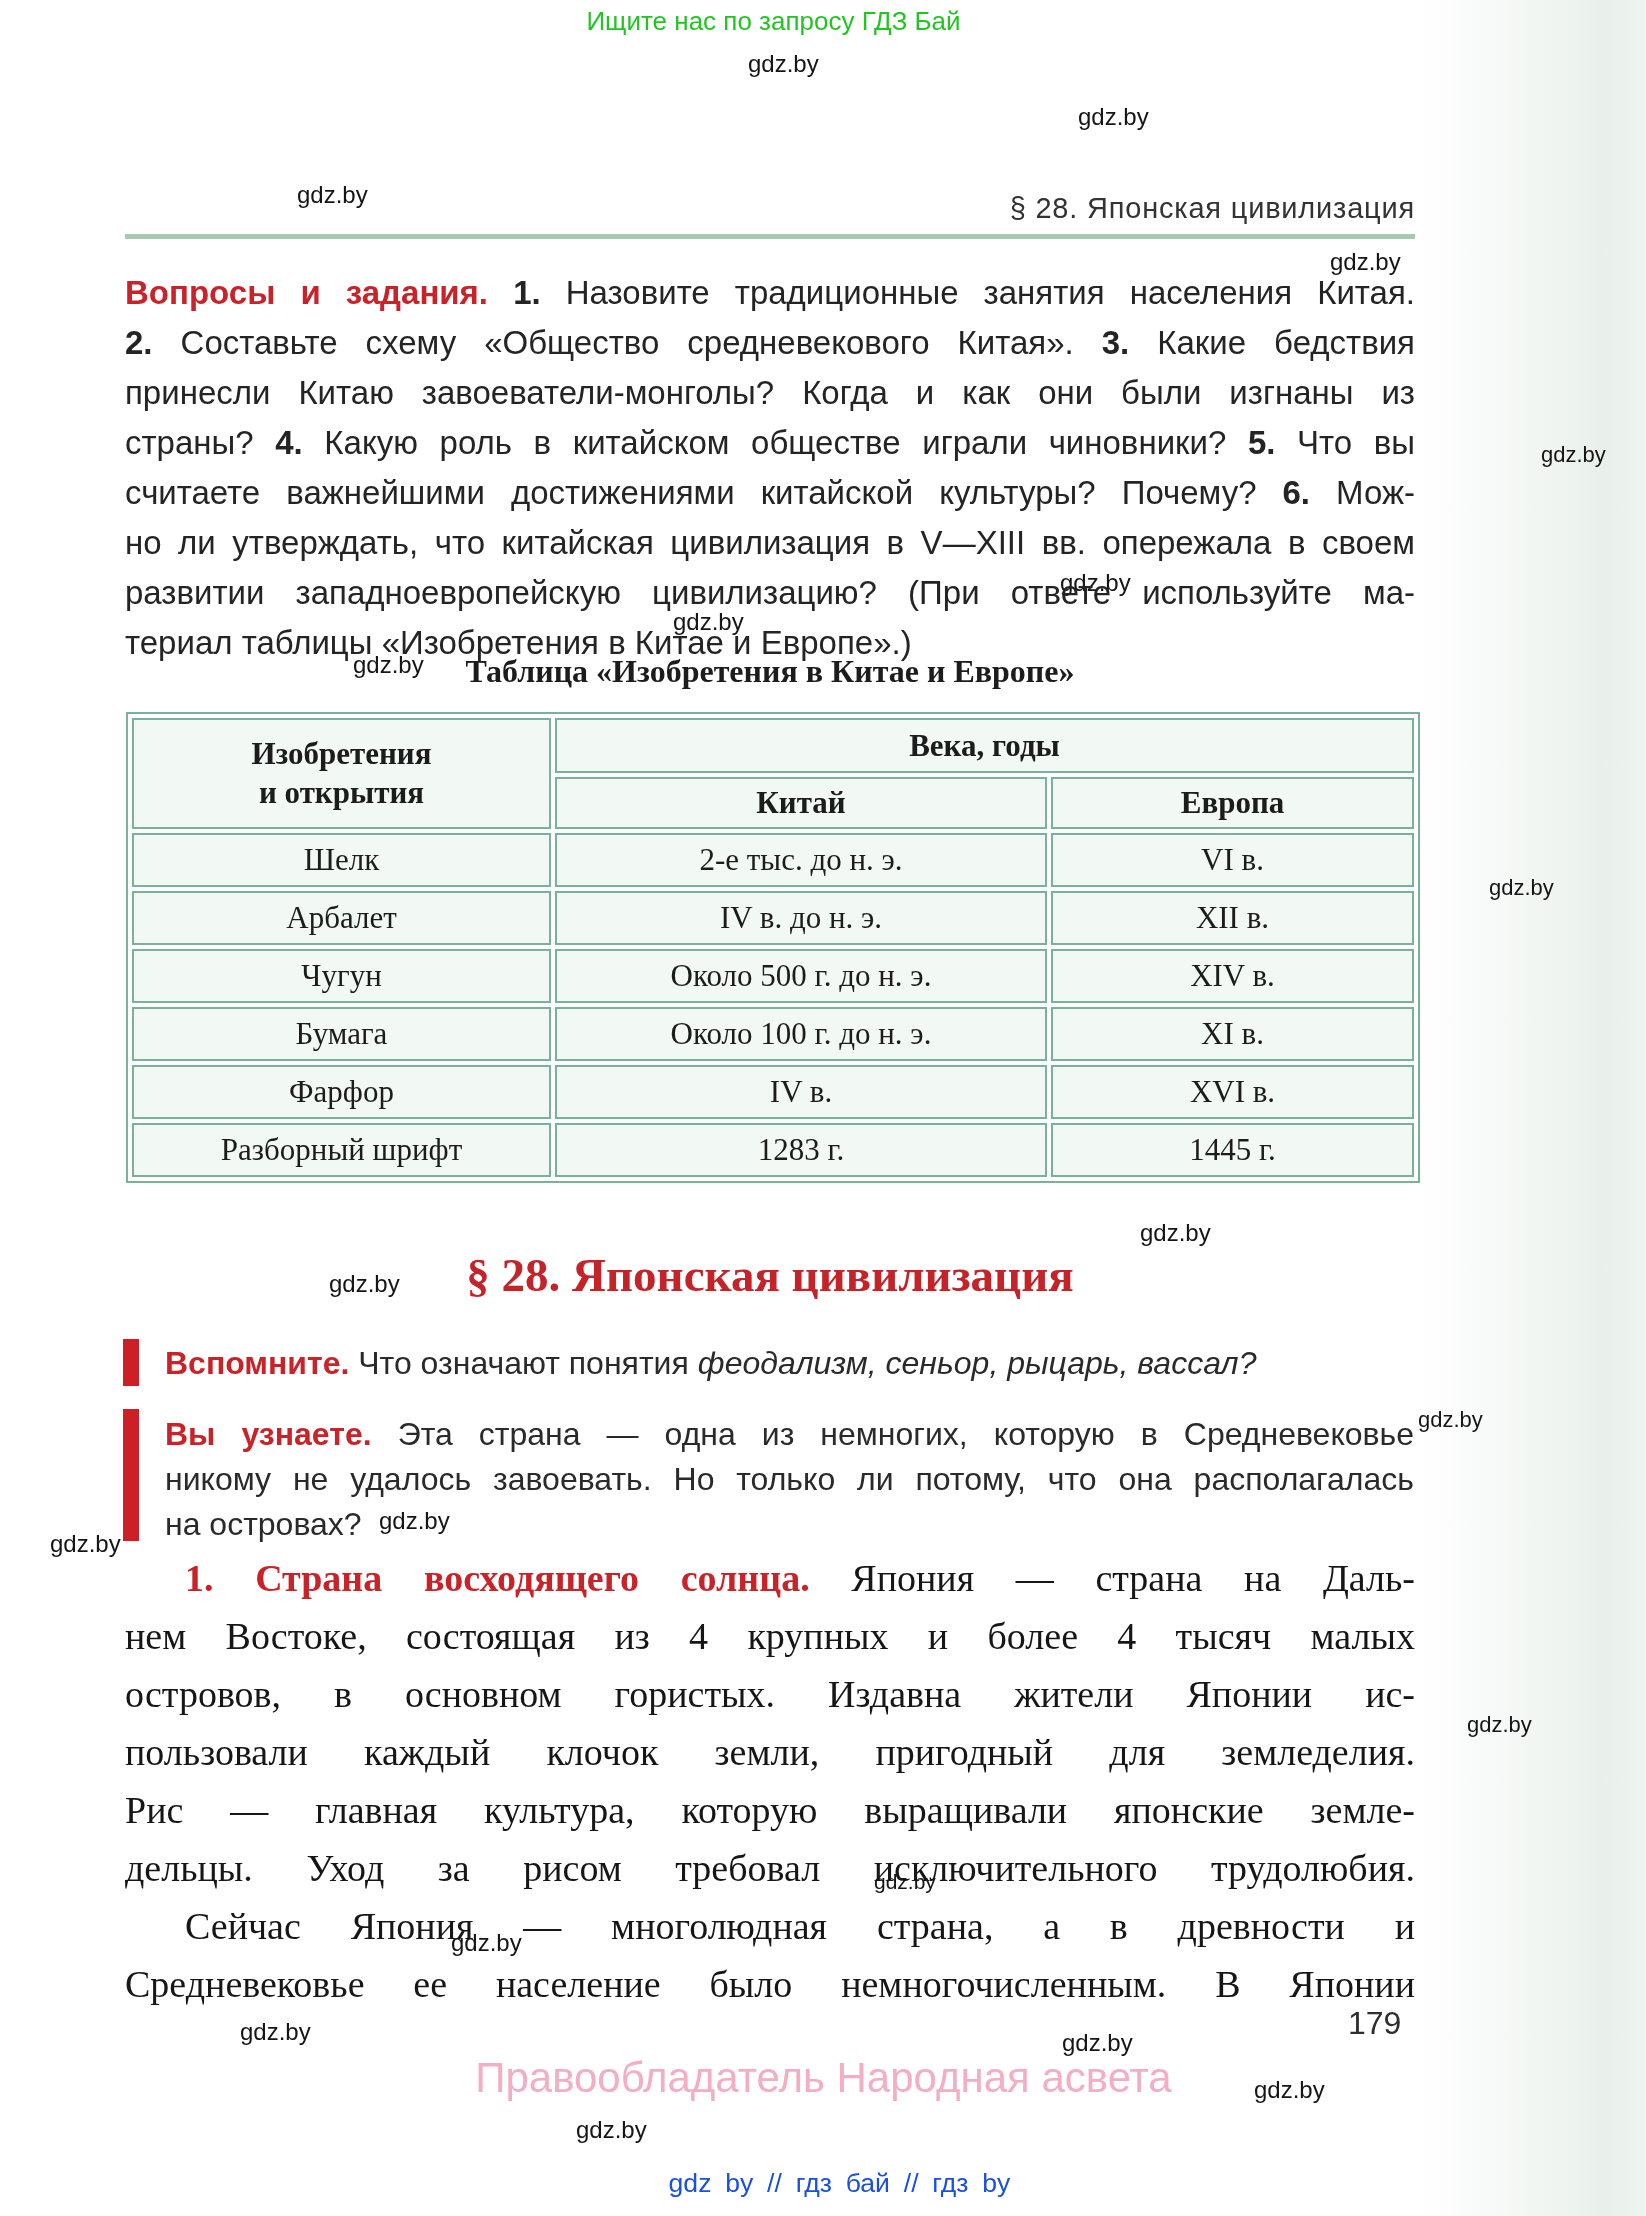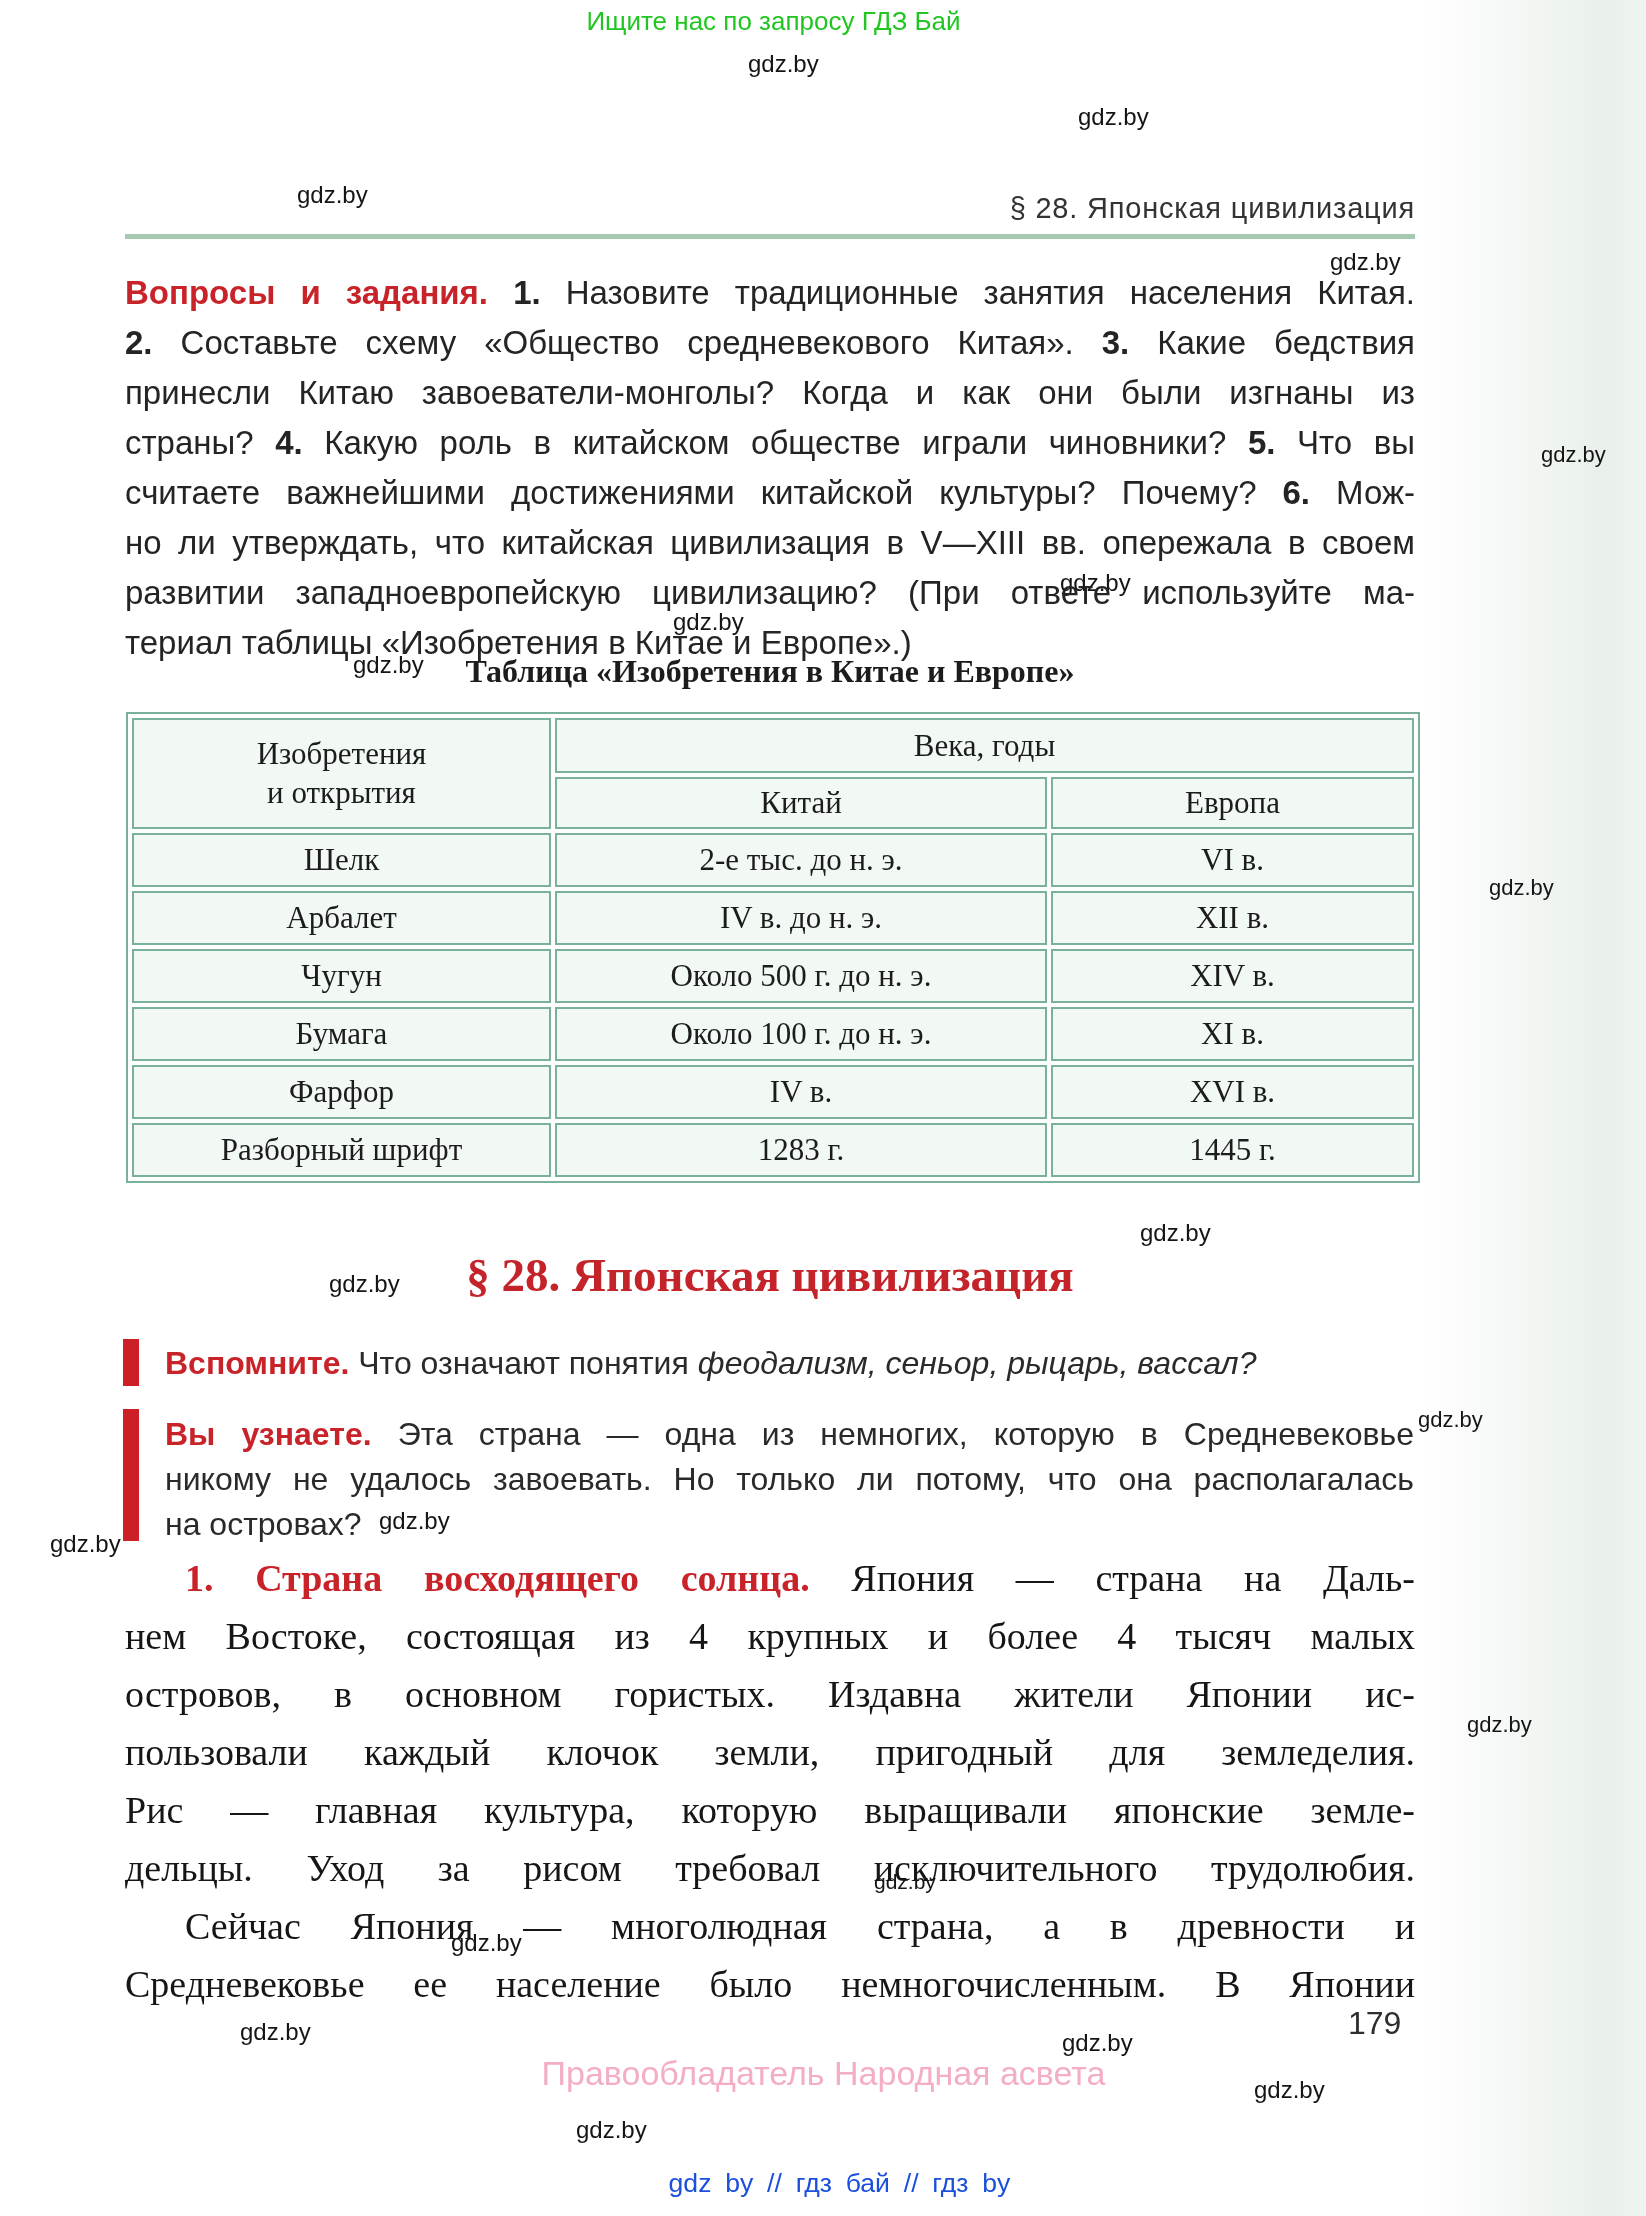--- a/index.html
+++ b/index.html
@@ -65,21 +65,21 @@
     border:2.4px solid var(--table-green);
     background:#fff;
     font-family:"Liberation Serif",serif;font-size:31px;color:#1c1c1c;
   }
   .inv-table th,.inv-table td{
     border:2.4px solid var(--table-green);
     background:var(--cell-bg);
     text-align:center;vertical-align:middle;
     padding:0 8px;
   }
-  .inv-table th{font-weight:normal;}
+  .inv-table th{font-weight:bold;}
   .inv-table .h-group{height:55px;}
   .inv-table .h-sub{height:52px;}
   .inv-table td{height:50px;font-size:31px;}
   .col1h{white-space:pre-line;line-height:1.25;}
   .section-heading{
     position:absolute;top:1248px;left:125px;width:1290px;
     text-align:center;
     font-family:"Liberation Serif",serif;font-weight:bold;font-size:47px;
     color:var(--heading-red);
   }
@@ -100,21 +100,21 @@
   }
   .body-text .line{text-align:justify;text-align-last:justify;height:58px;}
   .body-text .line.indent{text-indent:60px;}
   .page-number{
     position:absolute;top:2005px;left:1348px;
     font-size:32px;color:#2e2e2e;
   }
   .footer-copyright{
     position:absolute;top:2054px;left:0;width:1647px;
     text-align:center;
-    font-size:34px;color:#f3aec3;
+    font-size:42px;color:#f3aec3;
   }
   .footer-links{
     position:absolute;top:2168px;left:16px;width:1647px;
     text-align:center;
     font-size:26.6px;color:#1b50dc;word-spacing:6.4px;
   }
 </style>
 </head>
 <body>
 

